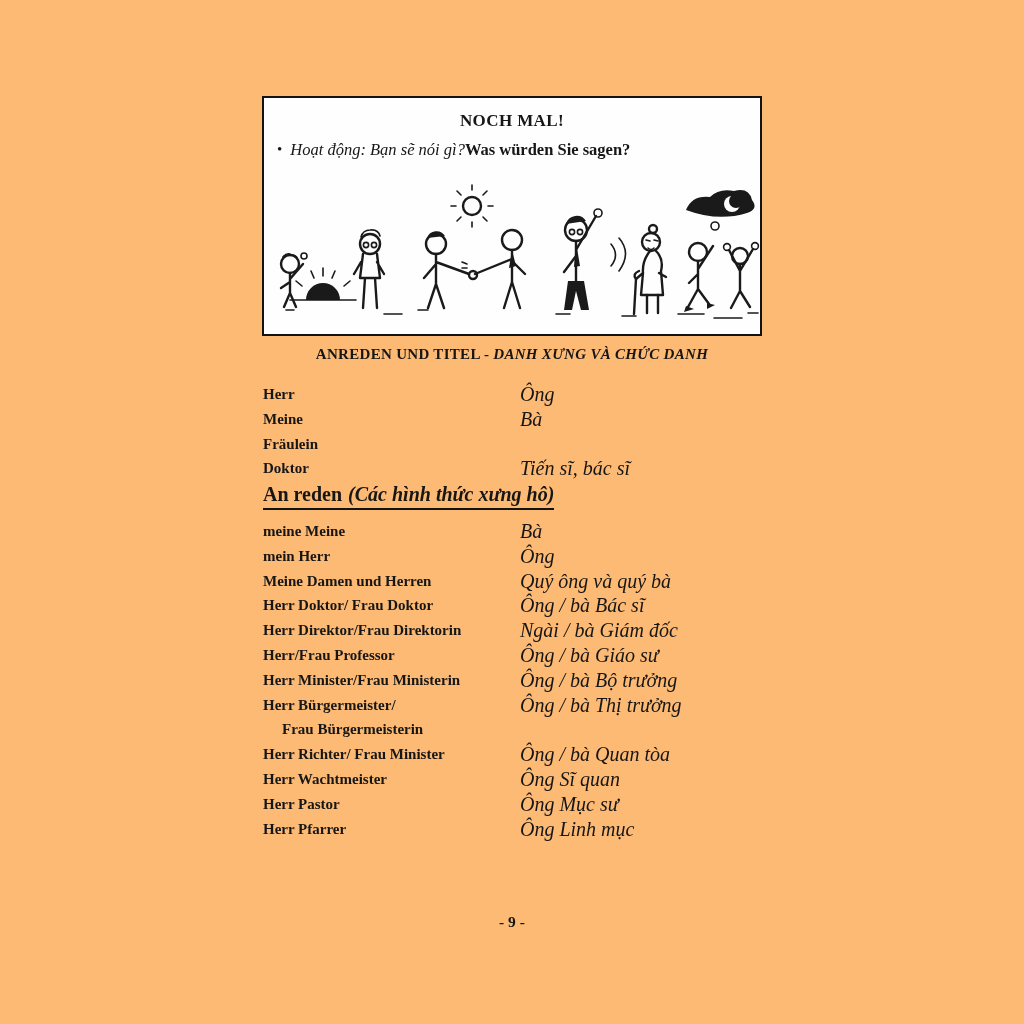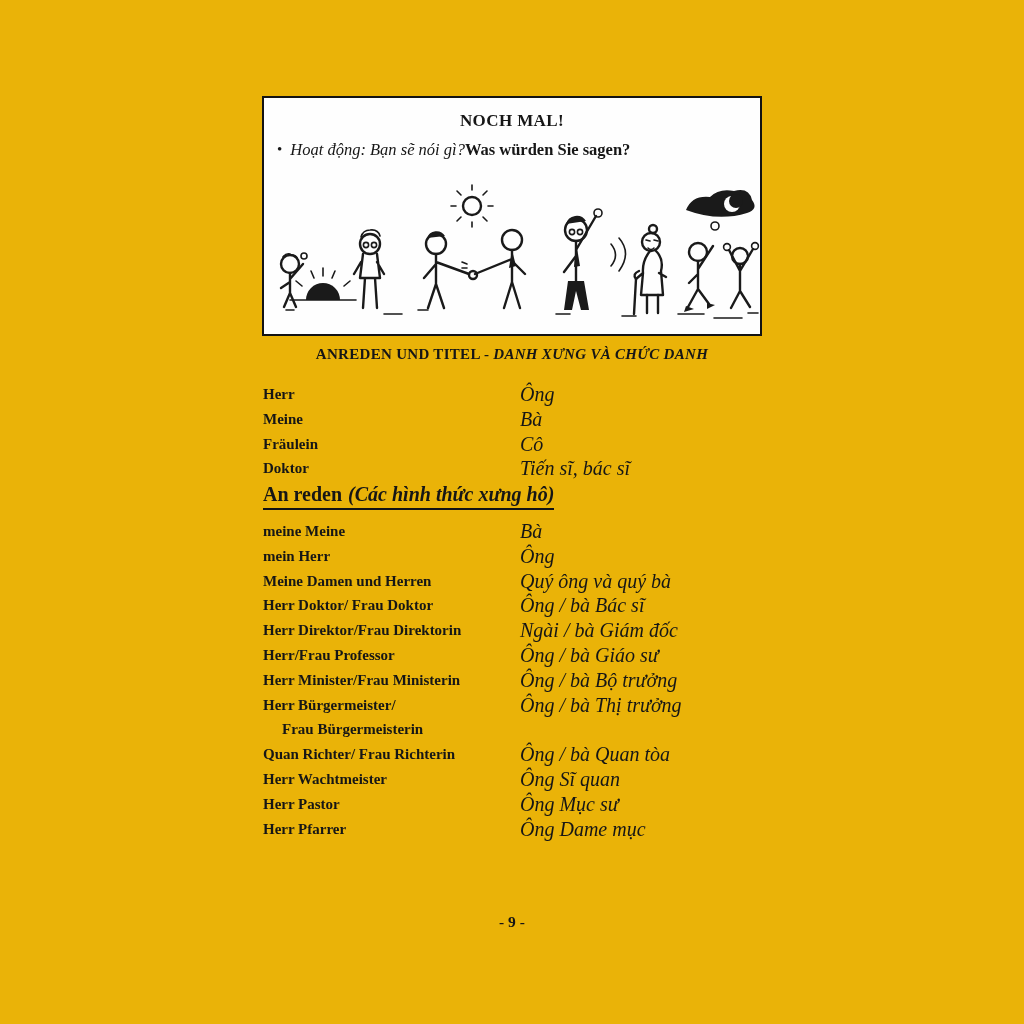--- a/index.html
+++ b/index.html
@@ -4,21 +4,21 @@
 <style>
   * { margin: 0; padding: 0; box-sizing: border-box; }
   html, body { width: 1024px; height: 1024px; }
   body {
     background: #fdfdfd;
     font-family: "Liberation Serif", "DejaVu Serif", serif;
     color: #161616;
     position: relative;
     overflow: hidden;
   }
-  .page { position: absolute; inset: 0; background: #eab308; font-family: Liberation Serif, serif; }
+  .page { position: absolute; inset: 0; background: #fdba74; font-family: Liberation Serif, serif; }
 
   
   .noch-box {
     position: absolute;
     left: 262px; top: 96px;
     width: 500px; height: 240px;
     border: 2px solid #131313;
     background: #fefefe;
   }
   .noch-title {
@@ -193,21 +193,20 @@
       <div class="vocab-row">
         <div>
           <div class="de">Meine</div>
         </div>
         <div class="vi">Bà</div>
       </div>
       <div class="vocab-row">
         <div>
           <div class="de">Fräulein</div>
         </div>
-        <div class="vi">Cô</div>
       </div>
       <div class="vocab-row">
         <div>
           <div class="de">Doktor</div>
         </div>
         <div class="vi">Tiến sĩ, bác sĩ</div>
       </div>
     </div>
 
   <div class="subsection-heading"><span class="inner"><span>An reden</span><span class="vi-part">(Các hình thức xưng hô)</span></span></div>
@@ -257,39 +256,39 @@
       </div>
       <div class="vocab-row">
         <div>
           <div class="de">Herr Bürgermeister/</div>
           <div class="de de2">Frau Bürgermeisterin</div>
         </div>
         <div class="vi">Ông / bà Thị trưởng</div>
       </div>
       <div class="vocab-row">
         <div>
-          <div class="de">Quan Richter/ Frau Richterin</div>
+          <div class="de">Herr Richter/ Frau Minister</div>
         </div>
         <div class="vi">Ông / bà Quan tòa</div>
       </div>
       <div class="vocab-row">
         <div>
           <div class="de">Herr Wachtmeister</div>
         </div>
         <div class="vi">Ông Sĩ quan</div>
       </div>
       <div class="vocab-row">
         <div>
           <div class="de">Herr Pastor</div>
         </div>
         <div class="vi">Ông Mục sư</div>
       </div>
       <div class="vocab-row">
         <div>
           <div class="de">Herr Pfarrer</div>
         </div>
-        <div class="vi">Ông Dame mục</div>
+        <div class="vi">Ông Linh mục</div>
       </div>
     </div>
 
   <div class="page-number">- 9 -</div>
 
 </div>
 
 </body></html>

